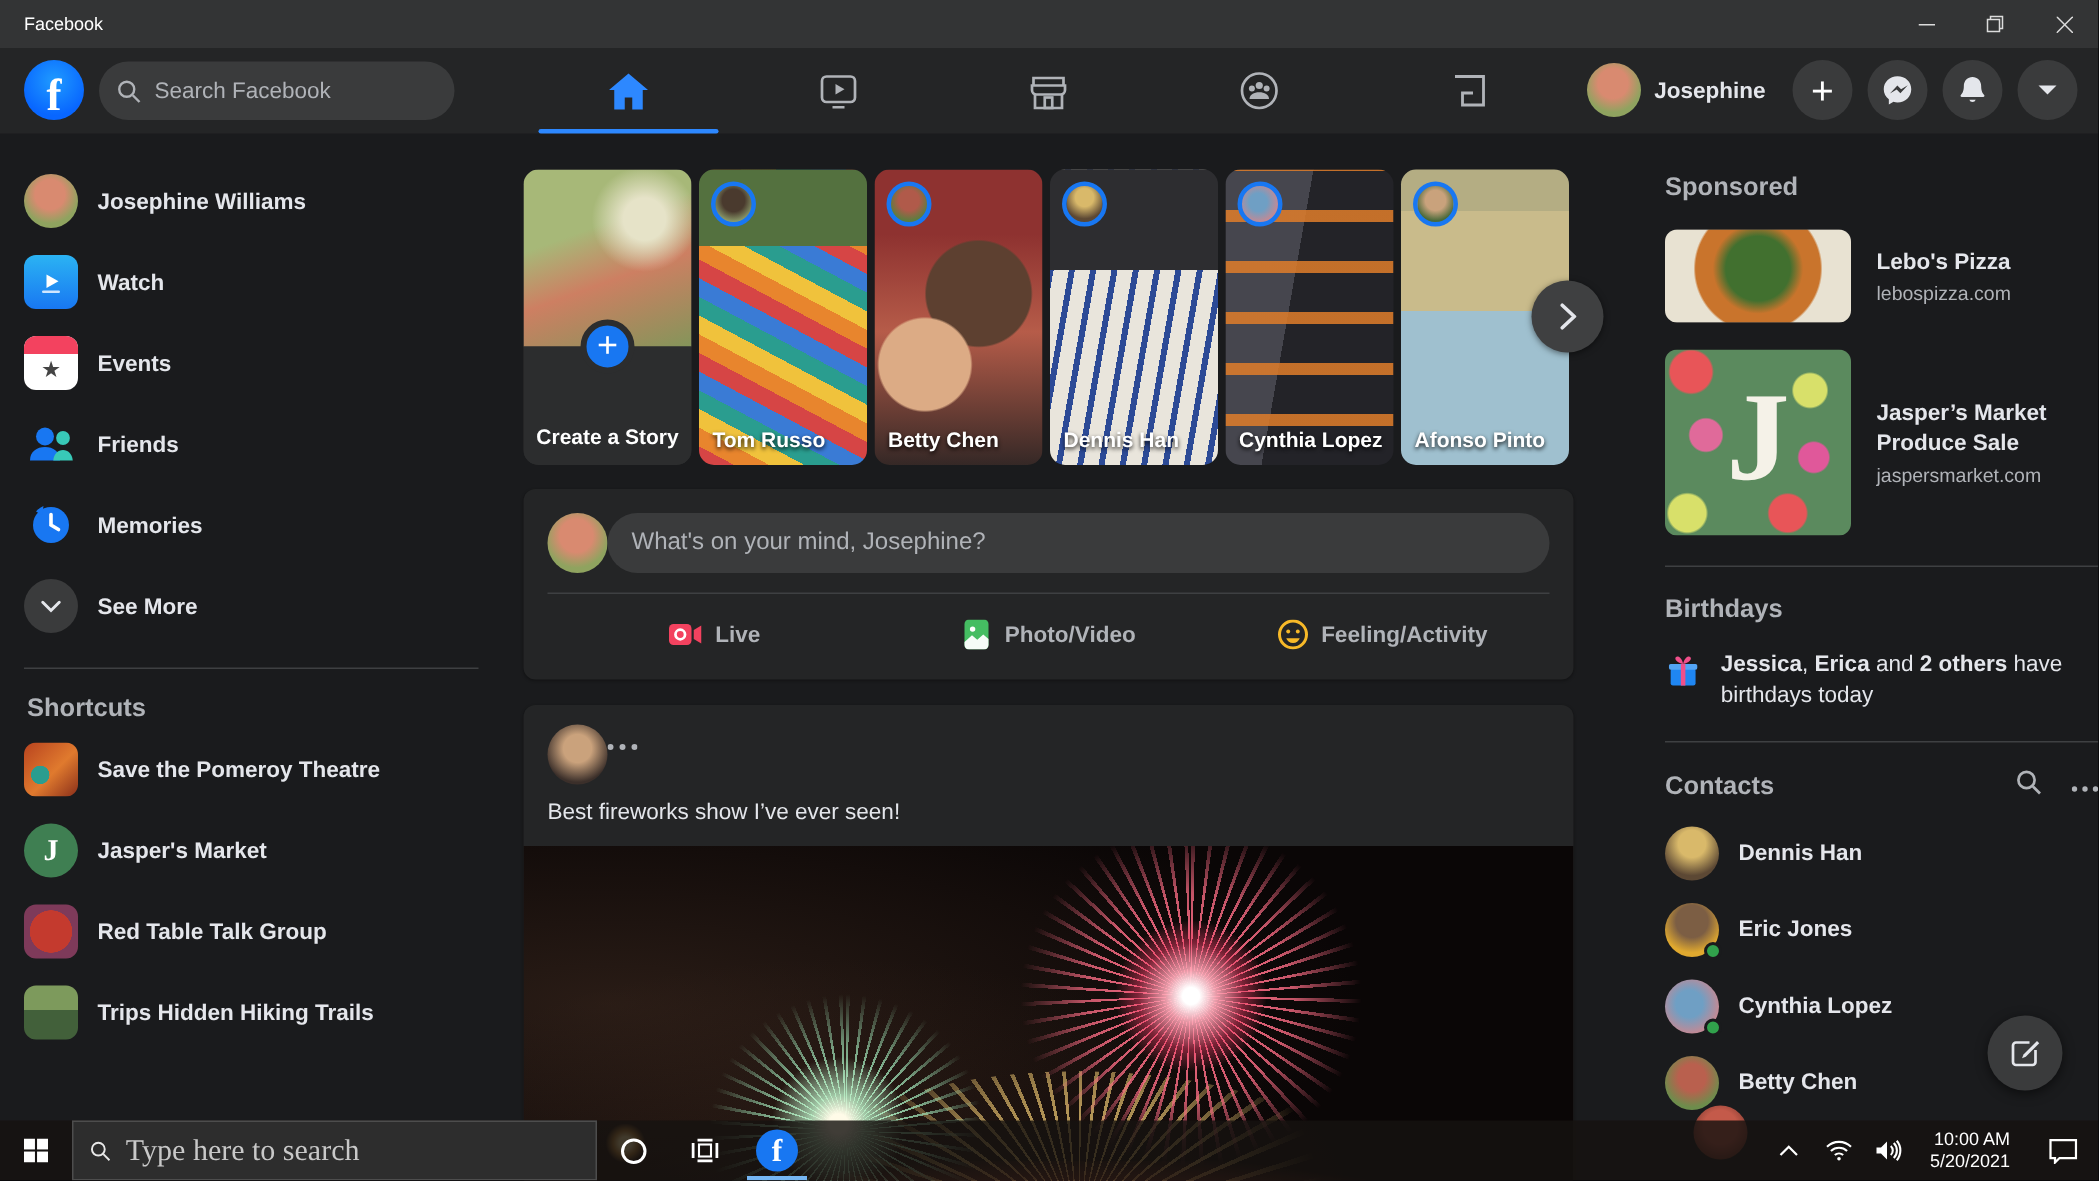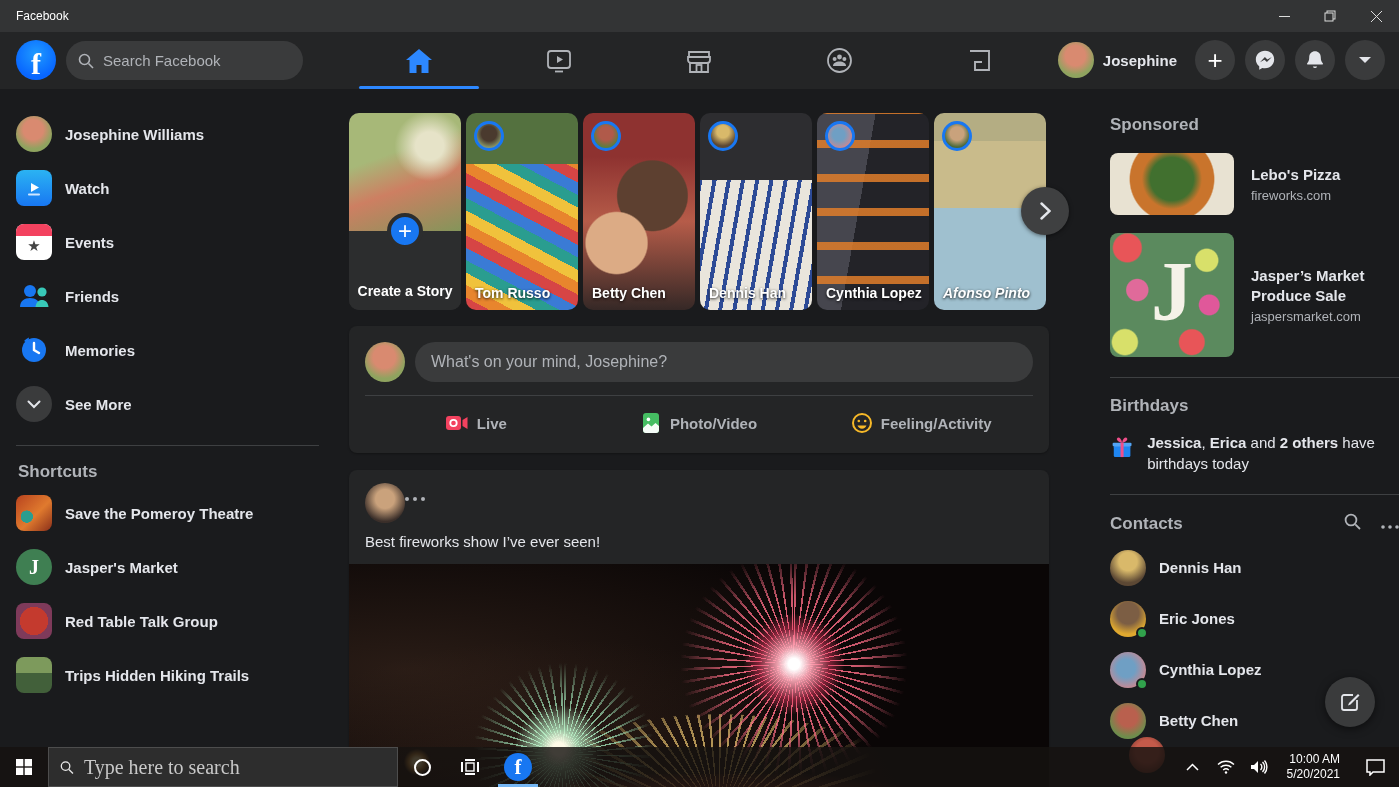--- a/index.html
+++ b/index.html
@@ -73,28 +73,28 @@
   .st-create-photo { position:absolute; top:0; left:0; right:0; height:118px;
     background:radial-gradient(circle at 72% 28%, #e6e3c8 0 12%, transparent 30%), linear-gradient(160deg,#a7b878 0 35%, #cd7f62 60%, #84955a); }
   .st-create-bottom { position:absolute; bottom:0; left:0; right:0; height:79px; background:#2c2d2e; }
   .st-create-plus { position:absolute; top:100px; left:38px; width:36px; height:36px; border-radius:50%; background:#1877f2;
     border:4px solid #2c2d2e; color:#fff; font-size:24px; display:flex; align-items:center; justify-content:center; line-height:0; }
   .st-create-label { position:absolute; bottom:10px; left:0; right:0; text-align:center; font-size:14px; font-weight:bold; color:#fff; line-height:1.3; }
   .st-tom { background:linear-gradient(180deg,#54713f 0 26%, transparent 26%), repeating-linear-gradient(28deg,#d64545 0 11px,#e8852d 11px 22px,#f0c23c 22px 33px,#2a9d8f 33px 44px,#3a7bd5 44px 55px); }
   .st-betty { background:radial-gradient(circle at 30% 66%, #dcab85 0 20%, transparent 21%), radial-gradient(circle at 62% 42%, #5d4030 0 26%, transparent 27%), linear-gradient(180deg,#8e3230 0 22%, #b65c49 55%, #352826); }
   .st-dennis { background:linear-gradient(180deg,#2d2d30 0 34%, transparent 34%), repeating-linear-gradient(100deg, #e9e5dc 0 10px, #2c4a96 10px 14px), linear-gradient(180deg, transparent 0 36%, #789a54 36% 62%, transparent 62%); background-color:#e9e5dc; }
   .st-cynthia { background:repeating-linear-gradient(0deg, transparent 0 26px, rgba(224,125,42,.85) 26px 34px), linear-gradient(100deg,#46464e 0 40%, #232328 40%); background-color:#2c2c31; }
-  .st-afonso { background:linear-gradient(180deg,#b4ad83 0 14%, #c9bb8b 14% 48%, #9fc0cf 48% 100%);font-style:italic; }
+  .st-afonso { background:linear-gradient(180deg,#b4ad83 0 14%, #c9bb8b 14% 48%, #9fc0cf 48% 100%); }
   .stories-next { position:absolute; top:98px; left:672px; width:48px; height:48px; border-radius:50%; background:#3f4041; box-shadow:0 1px 4px rgba(0,0,0,.5);
     display:flex; align-items:center; justify-content:center; color:#e4e6eb; z-index:5; }
 
   .card { background:#242526; border-radius:8px; box-shadow:0 1px 2px rgba(0,0,0,.3); }
   .composer { position:absolute; top:237px; left:0; width:700px; padding:16px 16px 8px 16px; }
   .composer { top:237px; }
-  .composer-row1 { display:flex; align-items:center; gap:10px; }
+  .composer-row1 { display:flex; align-items:center; }
   .composer-input { flex:1; height:40px; border-radius:20px; background:#3a3b3c; display:flex; align-items:center; padding:0 16px; font-size:16px; color:#b0b3b8; }
   .composer-div { margin:13px 0 5px 0; }
   .composer-actions { display:flex; height:44px; }
   .composer-action { flex:1; display:flex; align-items:center; justify-content:center; gap:9px; font-size:15px; font-weight:bold; color:#b0b3b8; border-radius:6px; }
 
   .post { position:absolute; top:381px; left:0; width:700px; height:406px; overflow:hidden; border-radius:8px 8px 0 0; }
   .post-header { display:flex; align-items:flex-start; padding:13px 16px 0 16px; }
   .post-id { margin-left:10px; flex:1; }
   .post-author { font-size:15px; font-weight:bold; color:#e4e6eb; }
   .post-meta { font-size:13px; color:#b0b3b8; margin-top:3px; display:flex; align-items:center; gap:4px; }
@@ -448,21 +448,21 @@
     </div>
   </div>
 
   <div class="rightbar">
     <div class="rb-title sponsored-title">Sponsored</div>
 
     <div class="ad">
       <div class="ad-img ad-pizza"></div>
       <div class="ad-body">
         <div class="ad-name">Lebo's Pizza</div>
-        <div class="ad-url">fireworks.com</div>
+        <div class="ad-url">lebospizza.com</div>
       </div>
     </div>
     <div class="ad">
       <div class="ad-img ad-jasper">
           <span class="j">J</span>
         </div>
       <div class="ad-body">
         <div class="ad-name" style="max-width:130px;">Jasper’s Market Produce Sale</div>
         <div class="ad-url">jaspersmarket.com</div>
       </div>

